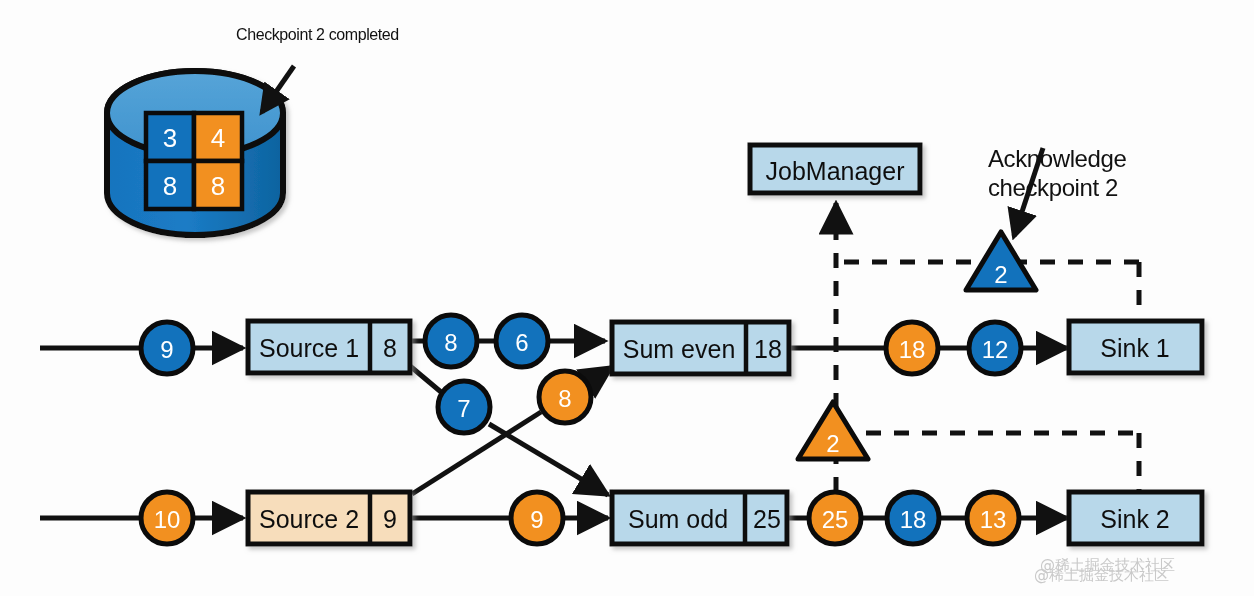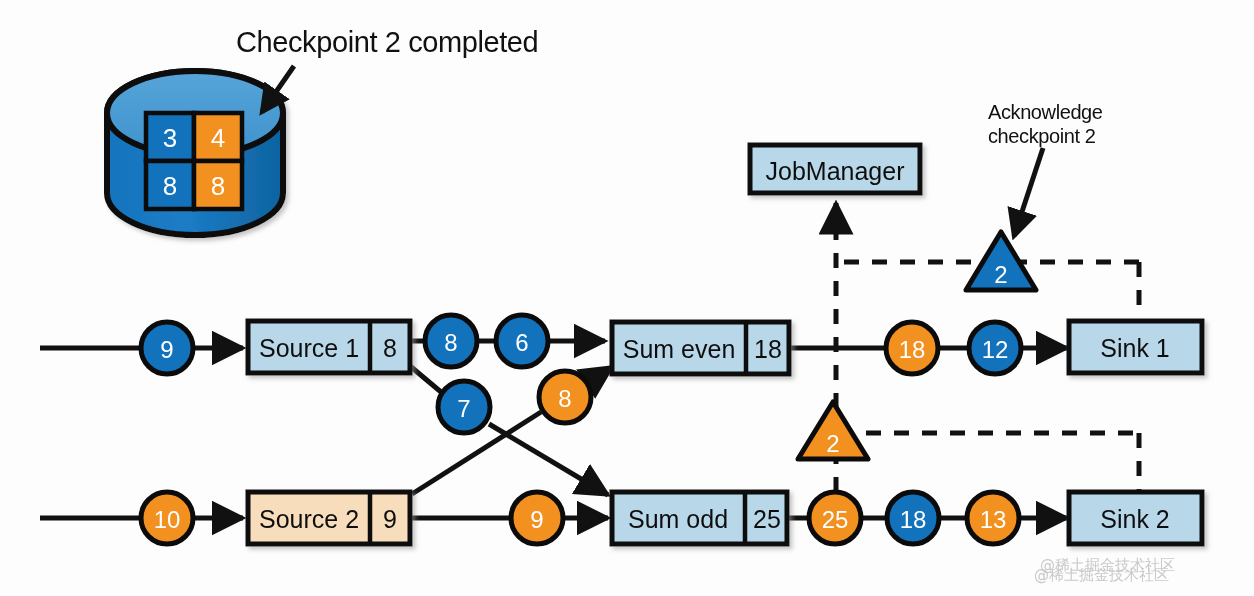--- a/index.html
+++ b/index.html
@@ -9,28 +9,28 @@
     width:1254px;height:596px;
     background:#fdfdfd;
     font-family:"Liberation Sans","DejaVu Sans",sans-serif;
     overflow:hidden;
   }
   #svgroot{position:absolute;left:0;top:0;width:1254px;height:596px;}
 
   .anno{
     position:absolute;
     font-family:"Liberation Sans","DejaVu Sans",sans-serif;
-    font-size:29px;
+    font-size:16px;
     font-weight:400;
     color:#111111;
     letter-spacing:-0.4px;
     white-space:nowrap;
     line-height:1.15;
   }
-  #anno-ack{font-size:20px;line-height:1.22;white-space:pre-line;}
+  #anno-ack{font-size:24px;line-height:1.22;white-space:pre-line;margin-top:44px;}
 
   .wm{
     position:absolute;
     color:#c9c9c9;
     font-family:"DejaVu Sans","Liberation Sans",sans-serif;
     font-size:15px;
     white-space:nowrap;
     user-select:none;
   }
 </style>

